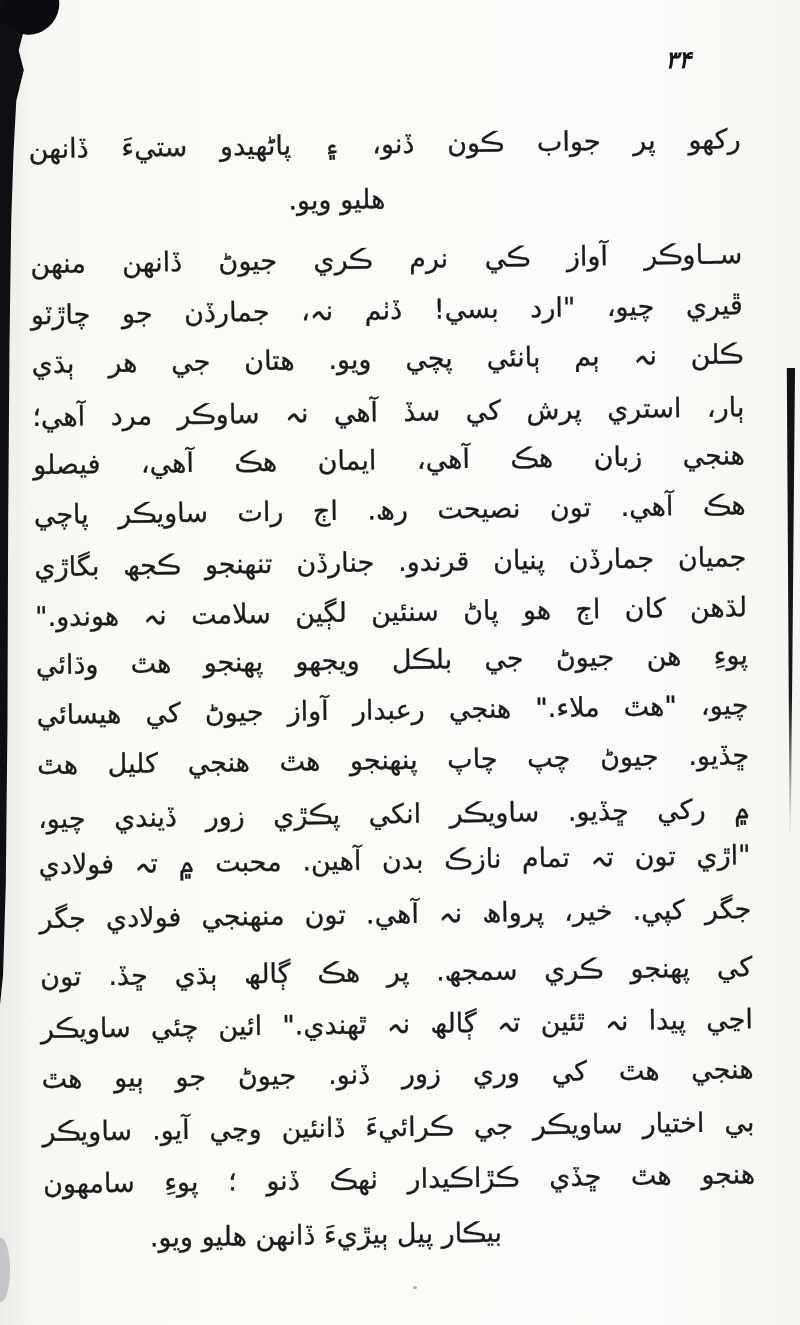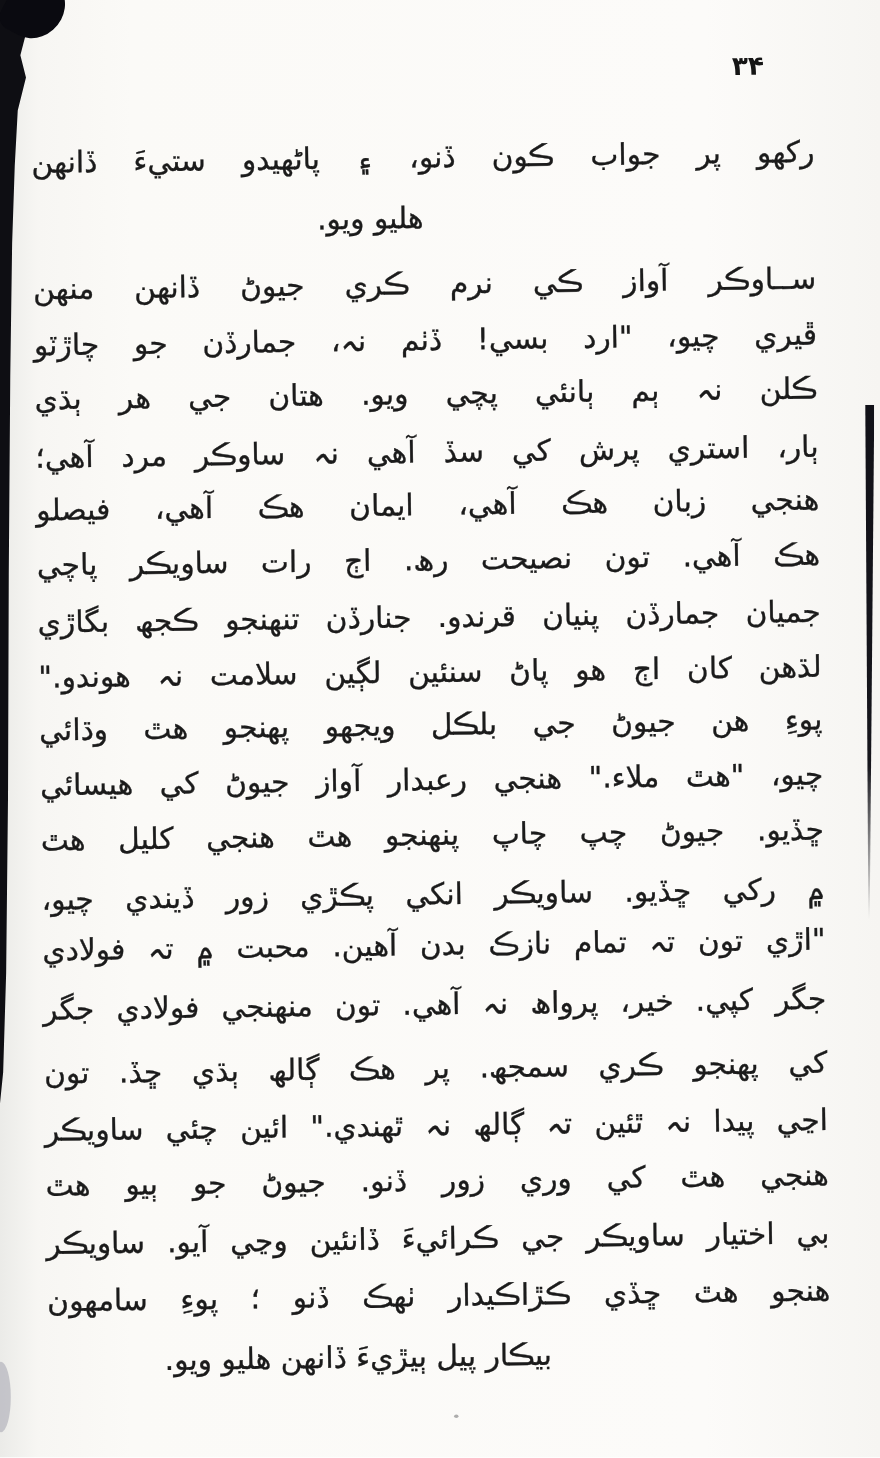--- a/index.html
+++ b/index.html
@@ -33,21 +33,21 @@
   }
   .speck{
     position:absolute;left:413px;top:1286px;width:4px;height:3px;
     background:#9a9a9a;border-radius:50%;opacity:.8;
   }
   
   .textblock{position:absolute;inset:0;transform:rotate(-0.8deg);transform-origin:50% 40%;}
   .pagenum{
     position:absolute;top:50px;left:672px;
     font-size:24px;font-weight:bold;color:#151515;
-    letter-spacing:2px;direction:rtl;
+    letter-spacing:2px;direction:rtl;font-style:italic;
   }
   .line{
     position:absolute;
     direction:rtl;
     height:44px;line-height:44px;
     font-size:27px;
     color:#1b1b1b;
     -webkit-text-stroke:0.3px #1b1b1b;
     white-space:nowrap;
   }

